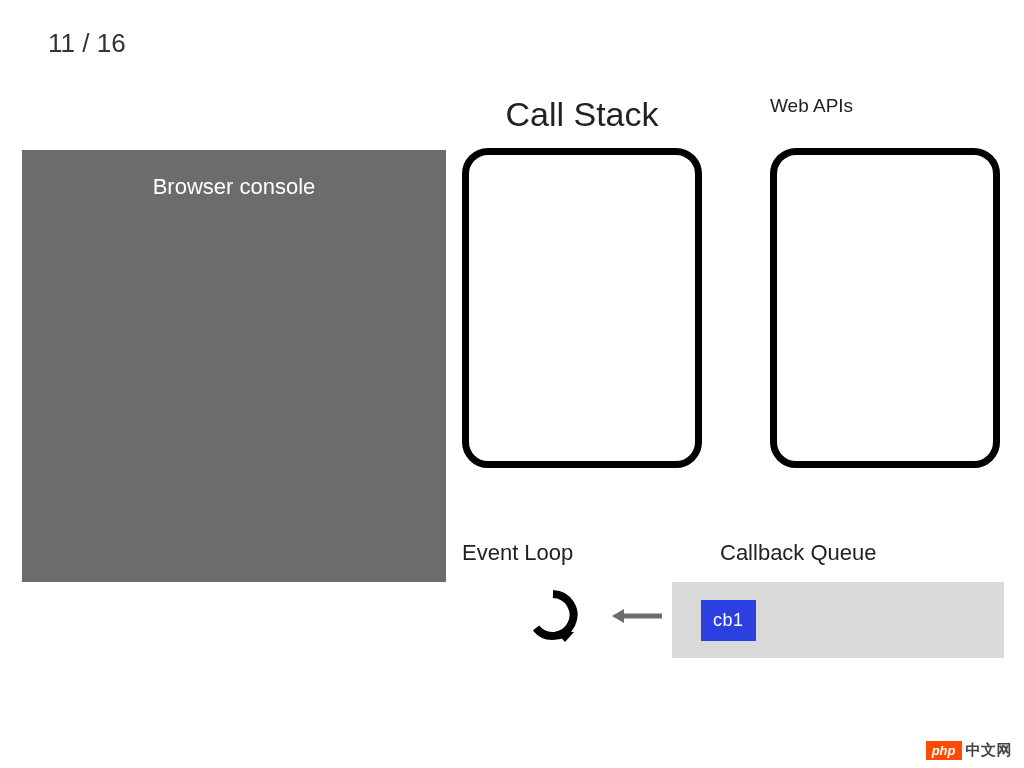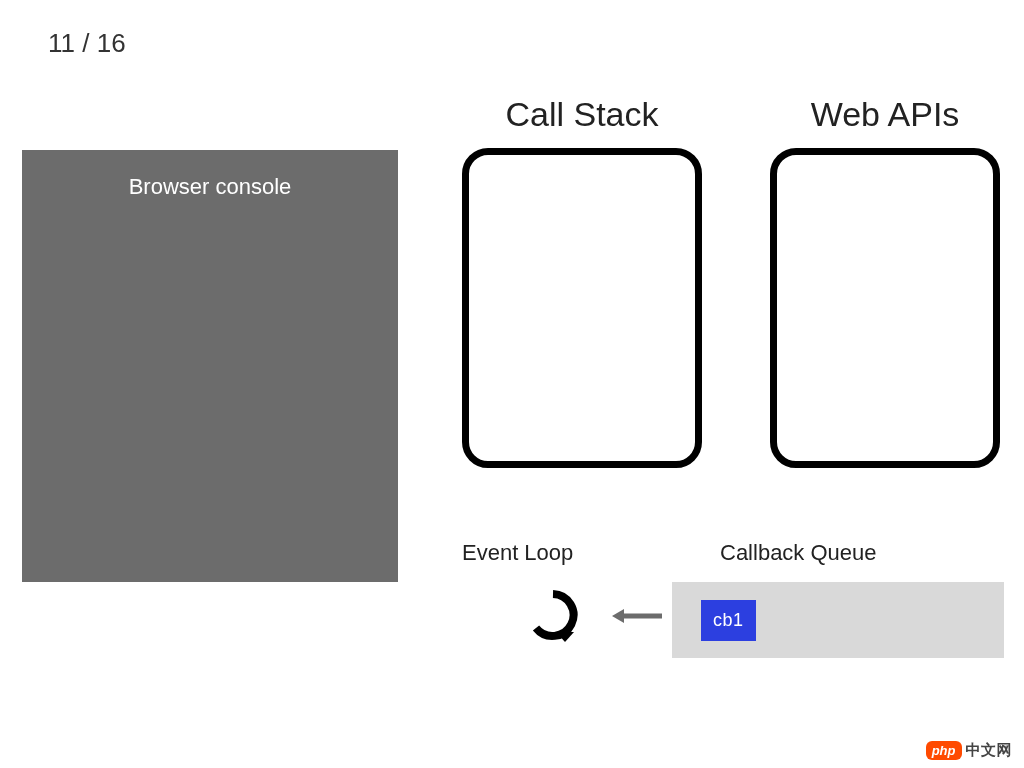--- a/index.html
+++ b/index.html
@@ -15,21 +15,21 @@
       position: absolute;
       top: 28px;
       left: 48px;
       font-size: 26px;
       color: #333;
     }
     .console-wrap {
       position: absolute;
       top: 150px;
       left: 22px;
-      width: 376px;
+      width: 424px;
       height: 432px;
       background: #6c6c6c;
       padding: 14px;
     }
     .console-title {
       text-align: center;
       color: #fff;
       font-size: 22px;
       padding: 10px 0 18px 0;
       font-weight: 400;
@@ -51,22 +51,22 @@
       width: 240px;
       text-align: center;
       font-size: 34px;
       color: #222;
     }
     .webapi-title {
       position: absolute;
       top: 95px;
       left: 770px;
       width: 230px;
-      text-align: center;
-      font-size: 34px;
+      text-align: left;
+      font-size: 19px;
       color: #222;
     }
     .rounded-box {
       position: absolute;
       border: 7px solid #000;
       border-radius: 26px;
       background: #fff;
     }
     .call-stack-box {
       top: 148px;
@@ -133,21 +133,21 @@
       align-items: center;
       gap: 4px;
     }
     .watermark .php-badge {
       background: #ff4a00;
       color: #fff;
       font-weight: bold;
       font-style: italic;
       font-size: 13px;
       padding: 2px 6px;
-      border-radius: 6px;
+      border-radius: 0;
       font-family: Arial, sans-serif;
     }
     .watermark .cn-text {
       font-size: 15px;
       font-weight: bold;
       color: #444;
       letter-spacing: 0.5px;
     }
   </style>
 </head>

